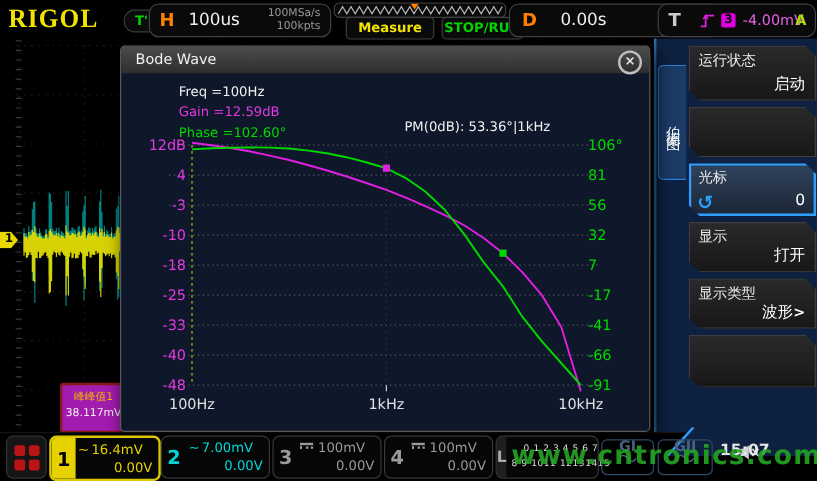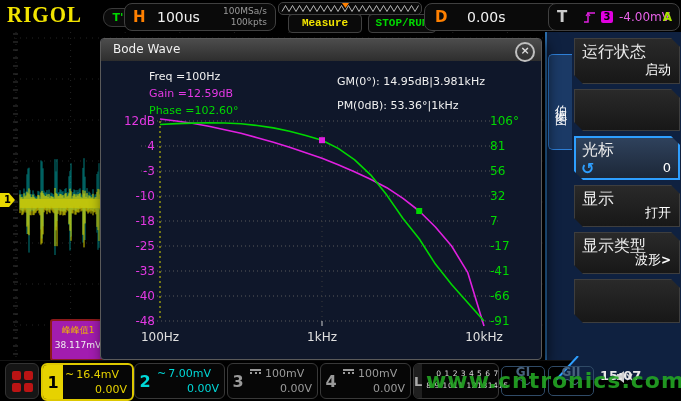--- a/index.html
+++ b/index.html
@@ -12,21 +12,21 @@
         font-family:"Liberation Serif","DejaVu Serif",serif;transform:scaleY(1.05);}
   .badge-td{left:103px;top:8px;width:37px;height:17px;background:#0b0b0b;border:1px solid #3a3a3a;
             border-radius:9px;color:#00d800;font-size:11px;font-weight:bold;text-align:center;line-height:17px;}
   .tw{background:#0a0a0a;border:1px solid #404040;border-radius:8px;}
   #h-widget{left:124px;top:3px;width:150px;height:26px;}
   #h-widget .h-l{left:8px;top:4px;font-size:15px;font-weight:bold;color:#ff8000;}
   #h-widget .tb{left:32px;top:5px;font-size:14px;color:#f0f0f0;}
   #h-widget .sr{right:8px;top:2px;text-align:right;font-size:9px;line-height:11px;color:#9a9a9a;}
   #zigzag{left:278px;top:2px;width:142px;height:11px;background:#0a0a0a;border:1px solid #404040;border-radius:5px;}
   .btn-top{top:14px;height:17px;background:#0a0a0a;border:1px solid #404040;border-radius:4px;
-           font-size:11px;font-weight:bold;text-align:center;line-height:17px;font-family:Liberation Mono, monospace;}
+           font-size:11px;font-weight:bold;text-align:center;line-height:17px;}
   #measure-btn{left:288px;width:72px;color:#f2e400;}
   #stoprun-btn{left:368px;width:66px;color:#00d800;}
   #d-widget{left:424px;top:3px;width:174px;height:26px;}
   #d-widget .d-l{left:10px;top:4px;font-size:15px;font-weight:bold;color:#ff8000;}
   #d-widget .dv{left:42px;top:5px;font-size:14px;color:#f0f0f0;}
   #t-outer{left:548px;top:3px;width:130px;height:26px;}
   #t-outer .t-l{left:8px;top:4px;font-size:15px;font-weight:bold;color:#cccccc;}
   #t-outer .t3{left:52px;top:7px;width:12px;height:12px;background:#e000e0;color:#000;border-radius:2px;
                font-size:10px;font-weight:bold;text-align:center;line-height:12px;}
   #t-outer .tl{left:70px;top:6px;font-size:12px;color:#e862e8;}
@@ -56,21 +56,21 @@
   #bode-svg{left:0;top:72px;}
   
   #sidebar{left:545px;top:32px;width:136px;height:328px;background:#0f2140;border-left:2px solid #2b6fb0;z-index:2;}
   #side-tab{left:1px;top:22px;width:23px;height:94px;background:#1b3a66;border:1px solid #2e7fd6;border-right:none;
             border-radius:5px 0 0 5px;color:#fff;font-size:12px;display:flex;align-items:center;justify-content:center;
             writing-mode:vertical-rl;text-orientation:upright;letter-spacing:5px;}
   #menu{left:27px;top:6px;width:106px;display:flex;flex-direction:column;gap:5px;}
   .mi{position:relative;background:linear-gradient(#2a2a2a,#171717);
       clip-path:polygon(0 0,calc(100% - 9px) 0,100% 9px,100% 100%,9px 100%,0 calc(100% - 9px));
       box-shadow:inset 0 0 0 1px #3e3e3e;}
-  .mi .lab{position:absolute;top:4px;left:8px;font-size:16px;color:#eaeaea;}
+  .mi .lab{position:absolute;top:4px;left:8px;font-size:12px;color:#eaeaea;}
   .mi .val{position:absolute;bottom:5px;right:9px;font-size:13px;color:#fff;margin-top:40px;}
   .mi.mid .val{bottom:auto;top:50%;transform:translateY(-50%);}
   .mi.hl{box-shadow:inset 0 0 0 2px #2e9fff;background:linear-gradient(#30435e,#1b2636);}
   .mi .rot{position:absolute;left:7px;bottom:2px;font-size:16px;color:#2e9fff;font-weight:bold;}
   .chev{font-weight:bold;font-size:12px;}
   
   #bottombar{left:0;top:360px;width:681px;height:41px;background:#000;border-top:1px solid #141414;z-index:1;}
   #nav-corner{left:556px;top:356px;width:125px;height:24px;z-index:2;}
   .bz{z-index:4;}
   #menu-tile{left:5px;top:363px;width:32px;height:34px;background:#151515;border:1px solid #333;border-radius:6px;
@@ -206,21 +206,20 @@
   </div>
 
   <div id="dialog" class="abs">
     <div id="dlg-title" class="abs">
       <span class="abs tt">Bode Wave</span>
       <div id="dlg-close" class="abs">×</div>
     </div>
     <div class="abs info" id="inf-freq">Freq =100Hz</div>
     <div class="abs info" id="inf-gain">Gain =12.59dB</div>
     <div class="abs info" id="inf-phase">Phase =102.60°</div>
-    <div class="abs info" id="inf-gm">GM(0°):   14.95dB|3.981kHz</div>
     <div class="abs info" id="inf-pm">PM(0dB): 53.36°|1kHz</div>
     <svg id="bode-svg" class="abs" width="440" height="246">
         <line x1="40" y1="10" x2="400" y2="10" stroke="#5a5a5a" stroke-width="1" stroke-dasharray="1,3"></line>
         <text x="54" y="14" text-anchor="end" fill="#e338e3" font-size="12">12dB</text>
         <text x="389" y="14" text-anchor="start" fill="#00d800" font-size="12">106°</text>
         <line x1="40" y1="35" x2="400" y2="35" stroke="#5a5a5a" stroke-width="1" stroke-dasharray="1,3"></line>
         <text x="54" y="39" text-anchor="end" fill="#e338e3" font-size="12">4</text>
         <text x="389" y="39" text-anchor="start" fill="#00d800" font-size="12">81</text>
         <line x1="40" y1="60" x2="400" y2="60" stroke="#5a5a5a" stroke-width="1" stroke-dasharray="1,3"></line>
         <text x="54" y="64" text-anchor="end" fill="#e338e3" font-size="12">-3</text>

